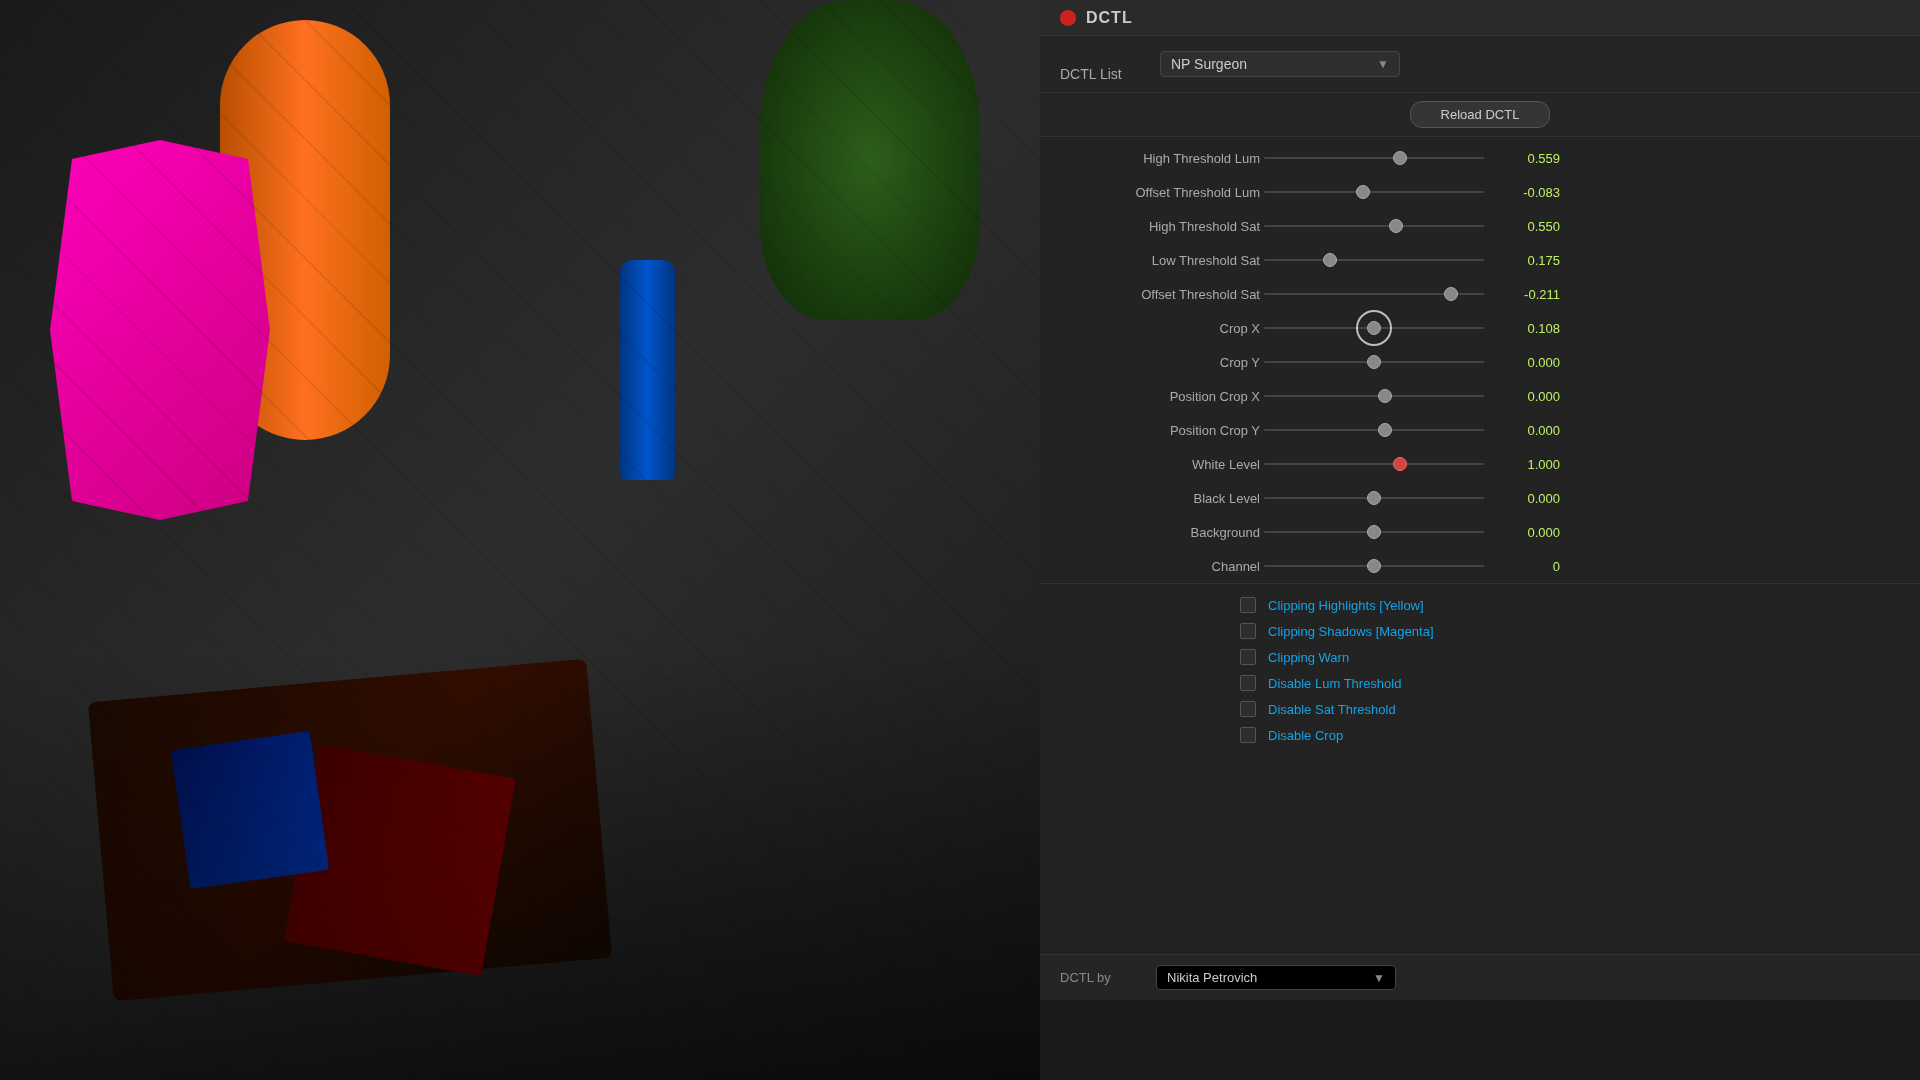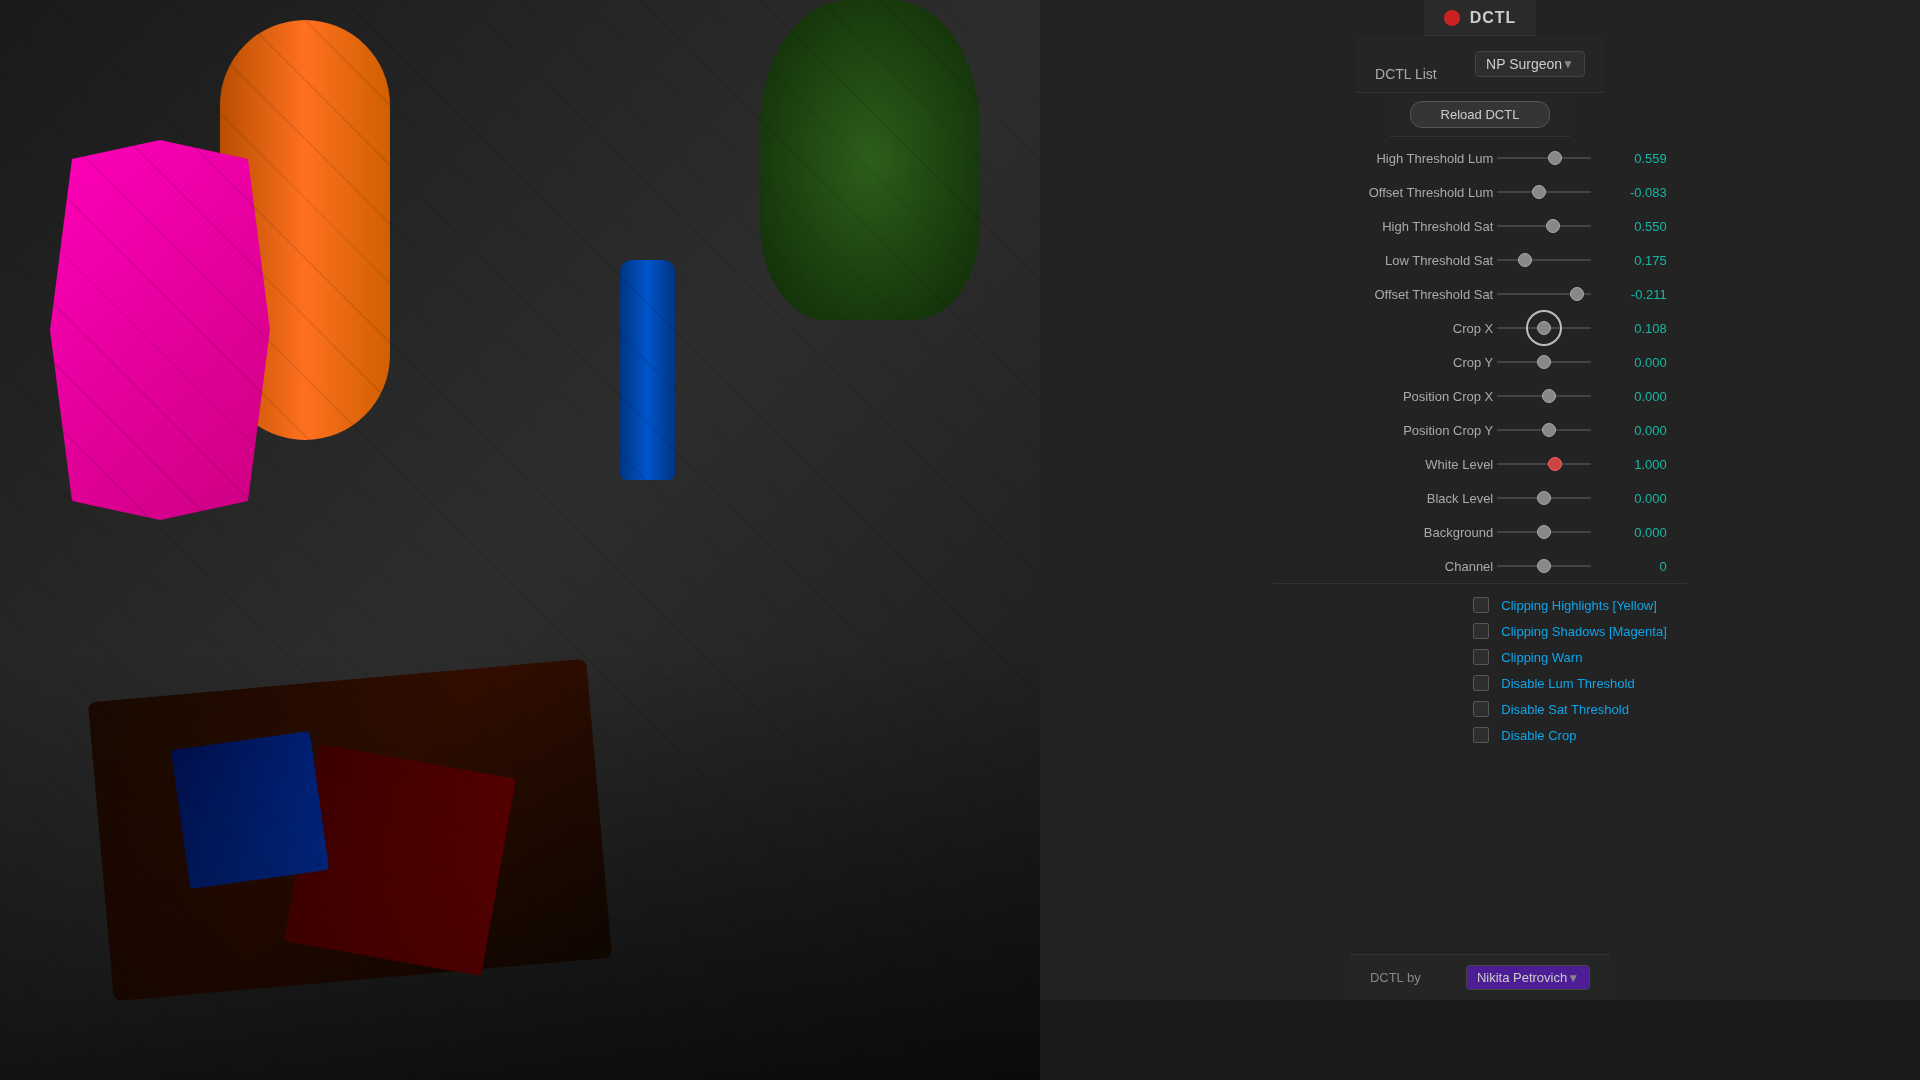--- a/index.html
+++ b/index.html
@@ -28,21 +28,20 @@
       position: relative;
     }
 
     
     .right-panel {
       width: 880px;
       height: 1000px;
       background: #232323;
       display: flex;
       flex-direction: column;
-      align-items: center;
     }
 
     
     .panel-header {
       display: flex;
       align-items: center;
       padding: 8px 20px;
       background: #2a2a2a;
       border-bottom: 1px solid #333;
       height: 36px;
@@ -177,21 +176,21 @@
       position: absolute;
       width: 36px;
       height: 36px;
       border: 2px solid rgba(255,255,255,0.7);
       border-radius: 50%;
       pointer-events: none;
       z-index: 10;
     }
 
     .param-value {
-      color: #14b8a6;
+      color: #bef264;
       font-size: 13px;
       min-width: 60px;
       text-align: right;
     }
 
     
     .checkbox-area {
       padding: 8px 20px;
       background: #232323;
       border-top: 1px solid #333;
@@ -231,21 +230,21 @@
 
     .dctl-by-label {
       color: #888;
       font-size: 13px;
       margin-right: 16px;
       min-width: 80px;
     }
 
     .dctl-by-dropdown {
       flex: 1;
-      background: #4c1d95;
+      background: #000000;
       border: 1px solid #444;
       border-radius: 4px;
       color: #cccccc;
       font-size: 13px;
       padding: 4px 10px;
       display: flex;
       align-items: center;
       justify-content: space-between;
       cursor: pointer;
       max-width: 240px;

